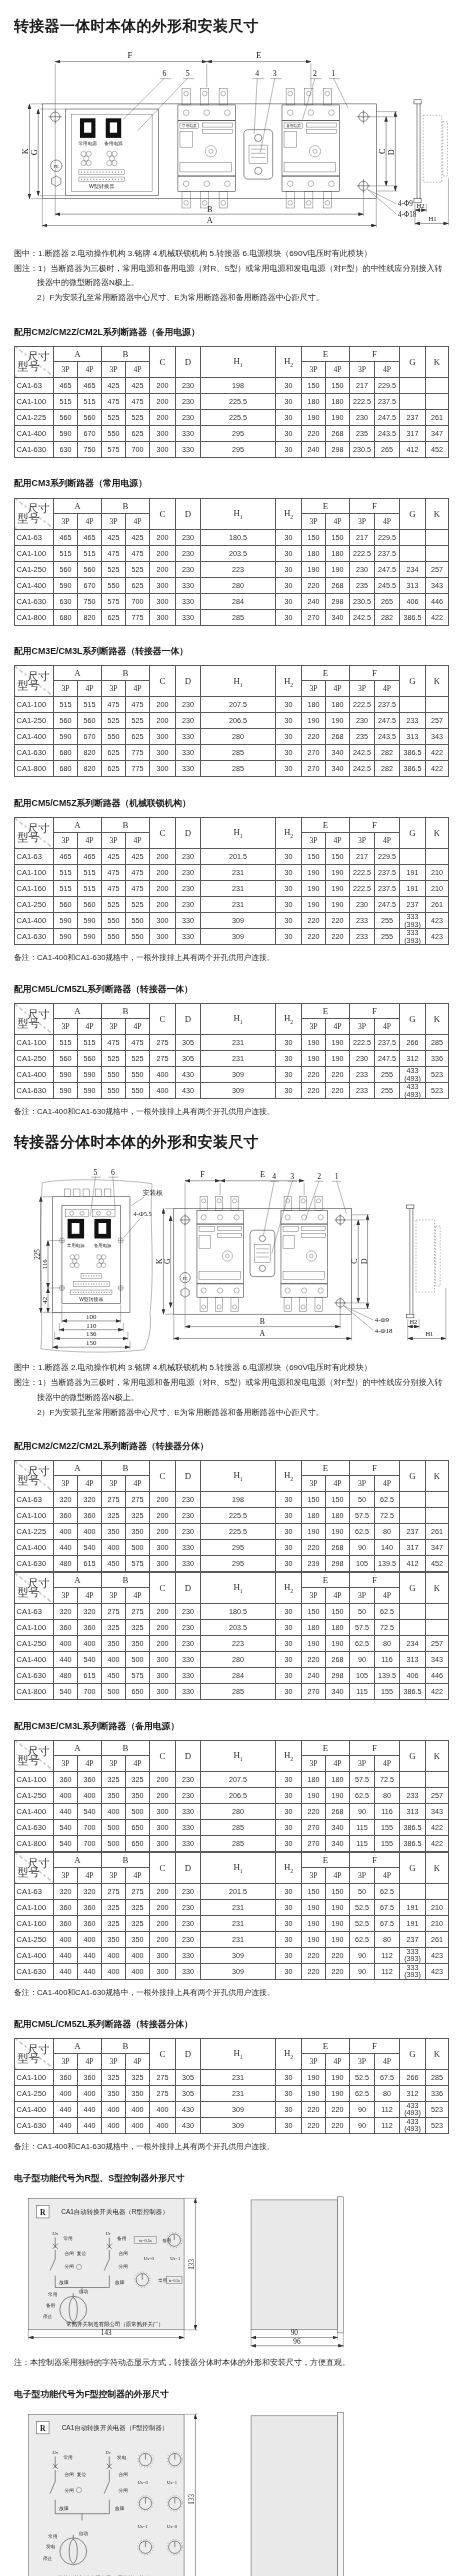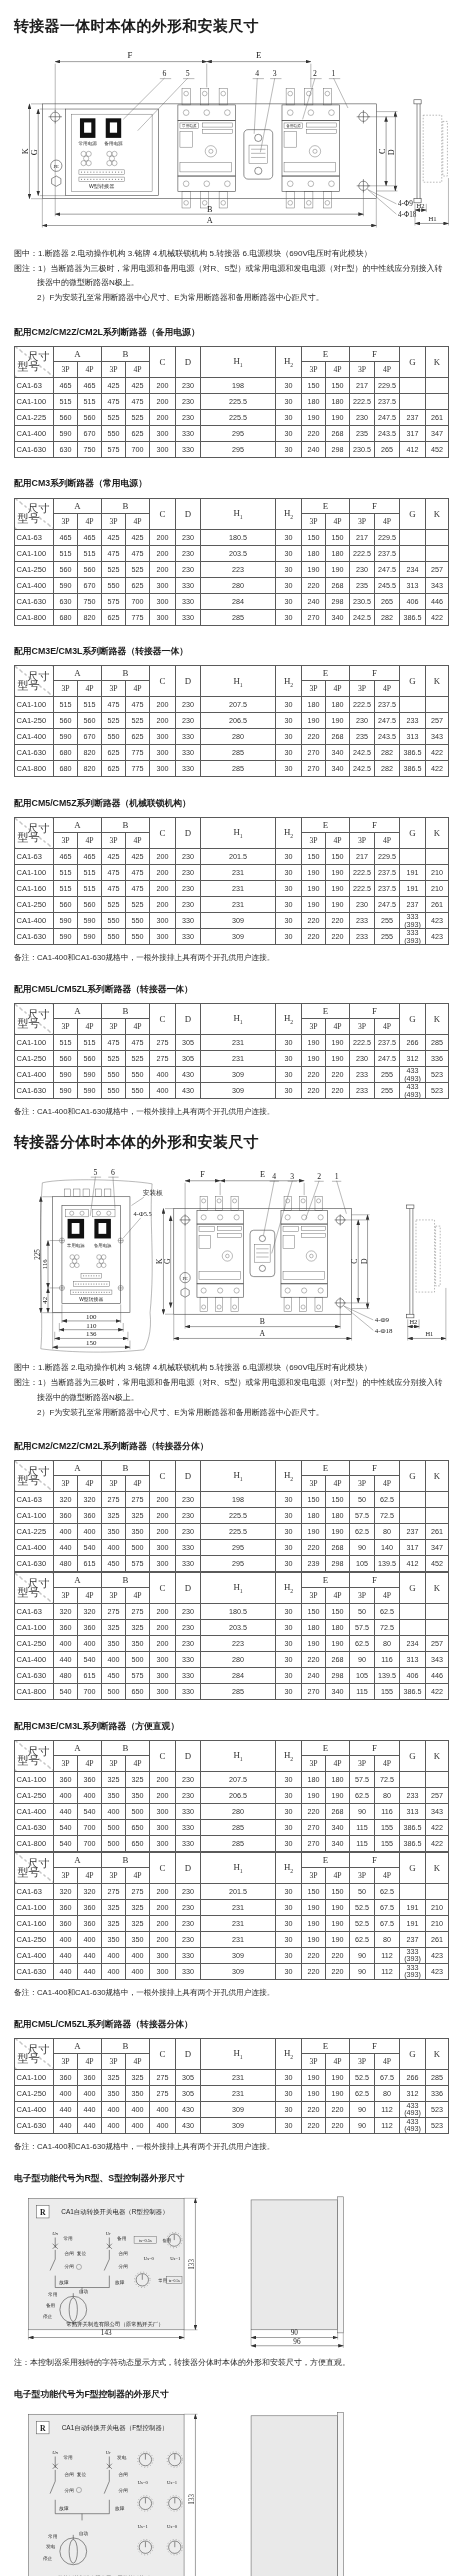--- a/index.html
+++ b/index.html
@@ -1556,21 +1556,21 @@
           <td>270</td>
           <td>340</td>
           <td>115</td>
           <td>155</td>
           <td>386.5</td>
           <td>422</td>
         </tr>
       </tbody>
     </table>
 
-  <h2 class="sub">配用CM3E/CM3L系列断路器（方便直观）</h2>
+  <h2 class="sub">配用CM3E/CM3L系列断路器（备用电源）</h2>
   <table class="dim-table">
       <colgroup>
         <col style="width:39px">
         <col style="width:24px">
         <col style="width:24px">
         <col style="width:24px">
         <col style="width:24px">
         <col style="width:26px">
         <col style="width:25px">
         <col style="width:75px">

